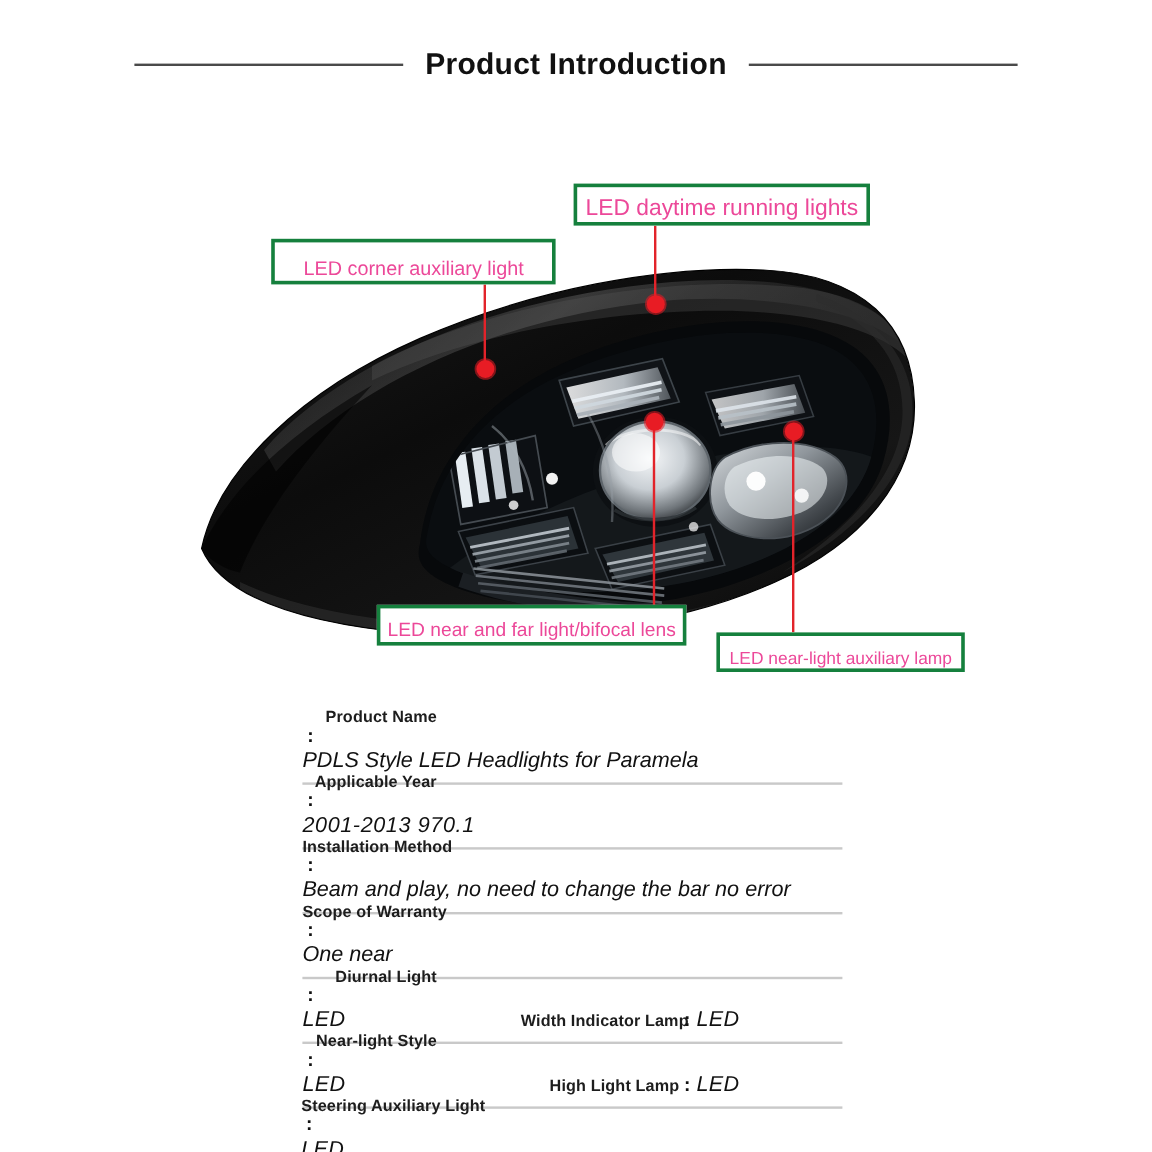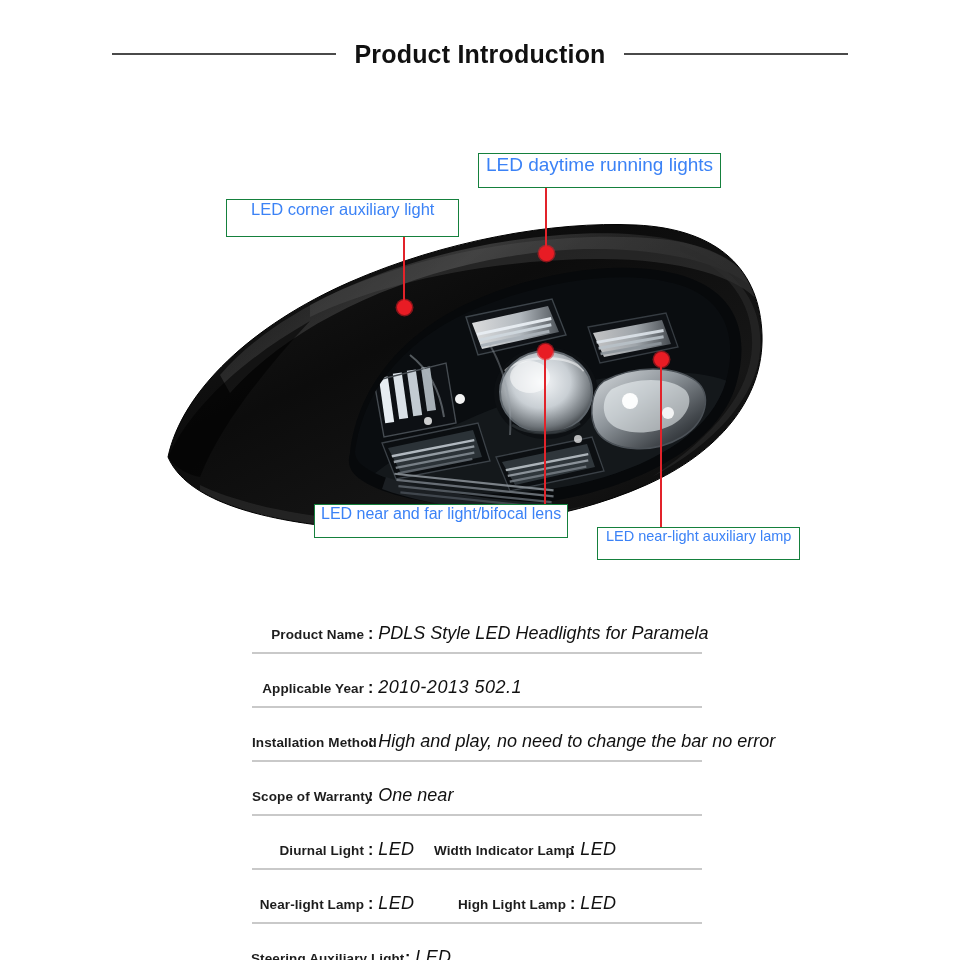--- a/index.html
+++ b/index.html
@@ -27,24 +27,24 @@
 
   
   .photo-area{position:absolute;left:0;top:95px;width:960px;height:470px;}
 
   .lamp-wrap{position:absolute;left:160px;top:90px;width:610px;height:370px;}
   .lamp-svg{display:block;width:610px;height:370px;}
 
   
   .callout{
     position:absolute;
-    border:1px solid #15803d;
+    border:3px solid #15803d;
     background:#ffffff;
-    color:#3b82f6;
-    display:flex;align-items:flex-start;
+    color:#ec4899;
+    display:flex;align-items:flex-end;
     box-sizing:border-box;
     white-space:nowrap;
   }
   .callout span{display:block;}
 
   .c-drl{left:478px;top:153px;height:35px;padding:0 7px;font-size:19px;}
   .c-corner{left:226px;top:199px;height:38px;padding:0 24px;font-size:16.5px;}
   .c-bifocal{left:314px;top:504px;height:34px;padding:0 6px;font-size:16px;}
   .c-nearaux{left:597px;top:527px;height:33px;padding:0 8px;font-size:14.5px;}
 
@@ -62,21 +62,21 @@
   }
   .cell{position:absolute;bottom:10px;display:flex;align-items:baseline;}
   .cell .lab{
     font-size:13.5px;color:#1d1d1d;font-weight:600;text-align:right;
     white-space:nowrap;letter-spacing:.1px;
   }
   .cell .colon{font-size:16px;color:#111;font-weight:700;padding:0 5px 0 4px;}
   .cell .val{font-size:18px;color:#111;white-space:nowrap;font-style:italic;}
 
   
-  .cell.c1{left:0;}
+  .cell.c1{left:0;flex-direction:column;}
   .cell.c1 .lab{width:112px;}
   .cell.c2{left:182px;}
   .cell.c2 .lab{width:132px;text-align:right;}
 
   .v-lg{font-size:23px;letter-spacing:.3px;}
   .v-xl{font-size:26px;letter-spacing:.5px;}
   .v-sm{font-size:15.5px;}
   .v-md{font-size:18.5px;}
 </style>
 </head>
@@ -298,30 +298,30 @@
         <span class="colon">:</span>
         <span class="val v-md">PDLS Style LED Headlights for Paramela</span>
       </div>
       <div class="divider"></div>
     </div>
 
     <div class="srow">
       <div class="cell c1">
         <span class="lab">Applicable Year</span>
         <span class="colon">:</span>
-        <span class="val v-xl">2010-2013    502.1</span>
+        <span class="val v-xl">2001-2013    970.1</span>
       </div>
       <div class="divider"></div>
     </div>
 
     <div class="srow">
       <div class="cell c1">
         <span class="lab">Installation Method</span>
         <span class="colon">:</span>
-        <span class="val v-sm">High and play, no need to change the bar no error</span>
+        <span class="val v-sm">Beam and play, no need to change the bar no error</span>
       </div>
       <div class="divider"></div>
     </div>
 
     <div class="srow">
       <div class="cell c1">
         <span class="lab">Scope of Warranty</span>
         <span class="colon">:</span>
         <span class="val v-md">One near</span>
       </div>
@@ -337,21 +337,21 @@
       <div class="cell c2">
         <span class="lab">Width Indicator Lamp</span>
         <span class="colon">:</span>
         <span class="val v-lg">LED</span>
       </div>
       <div class="divider"></div>
     </div>
 
     <div class="srow">
       <div class="cell c1">
-        <span class="lab">Near-light Lamp</span>
+        <span class="lab">Near-light Style</span>
         <span class="colon">:</span>
         <span class="val v-lg">LED</span>
       </div>
       <div class="cell c2">
         <span class="lab">High Light Lamp</span>
         <span class="colon">:</span>
         <span class="val v-lg">LED</span>
       </div>
       <div class="divider"></div>
     </div>

